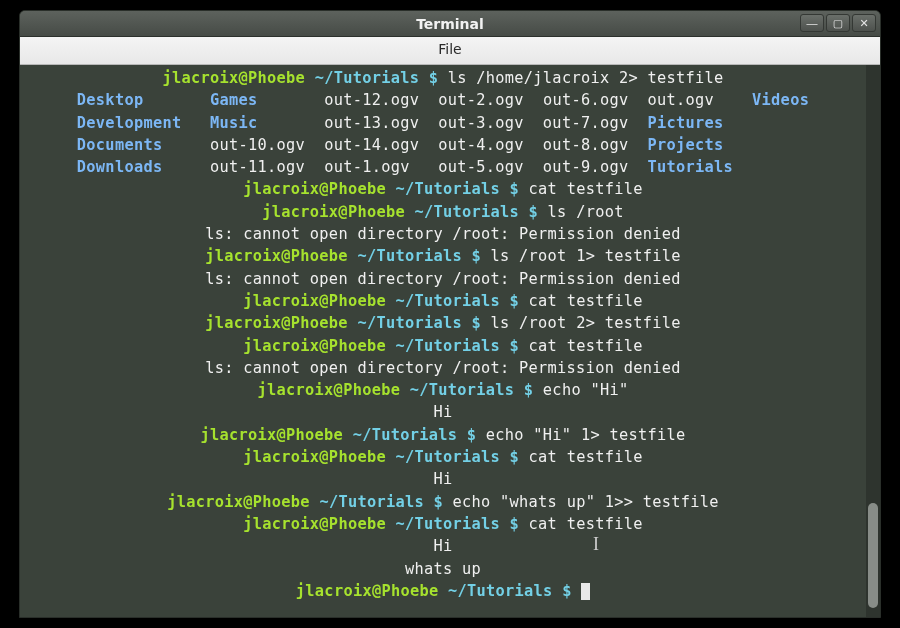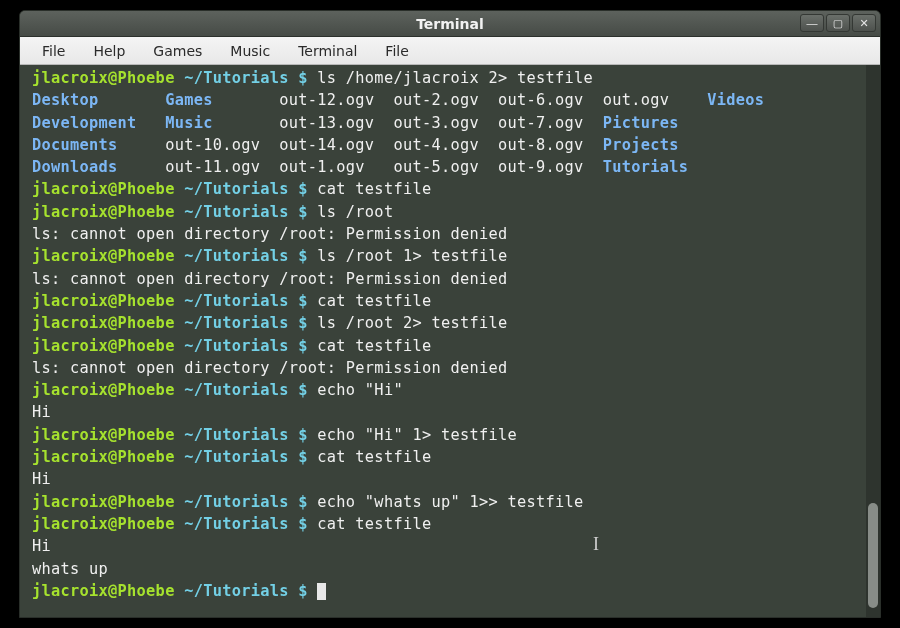--- a/index.html
+++ b/index.html
@@ -16,20 +16,21 @@
   .window {
     width: 862px;
     height: 608px;
     background: #4a524a;
     border: 1px solid #2a2f2a;
     border-radius: 6px 6px 0 0;
     box-shadow: 0 0 10px rgba(0,0,0,0.6);
     display: flex;
     flex-direction: column;
     overflow: hidden;
+    text-align: center;
   }
   .titlebar {
     height: 26px;
     background: linear-gradient(#5d625d, #464b46);
     display: flex;
     align-items: center;
     justify-content: center;
     position: relative;
     border-bottom: 1px solid #2c302c;
   }
@@ -62,20 +63,21 @@
   }
   .menubar {
     height: 28px;
     background: linear-gradient(#f4f4f4, #e8e8e8);
     border-bottom: 1px solid #b8b8b8;
     display: flex;
     align-items: center;
     padding: 0 8px;
     gap: 0;
     font-family: "DejaVu Sans", Arial, sans-serif;
+    flex-direction: column;
   }
   .menu-item {
     padding: 4px 14px;
     font-size: 14px;
     color: #2a2a2a;
     cursor: pointer;
   }
   .terminal-area {
     flex: 1;
     background: #3a423a;

